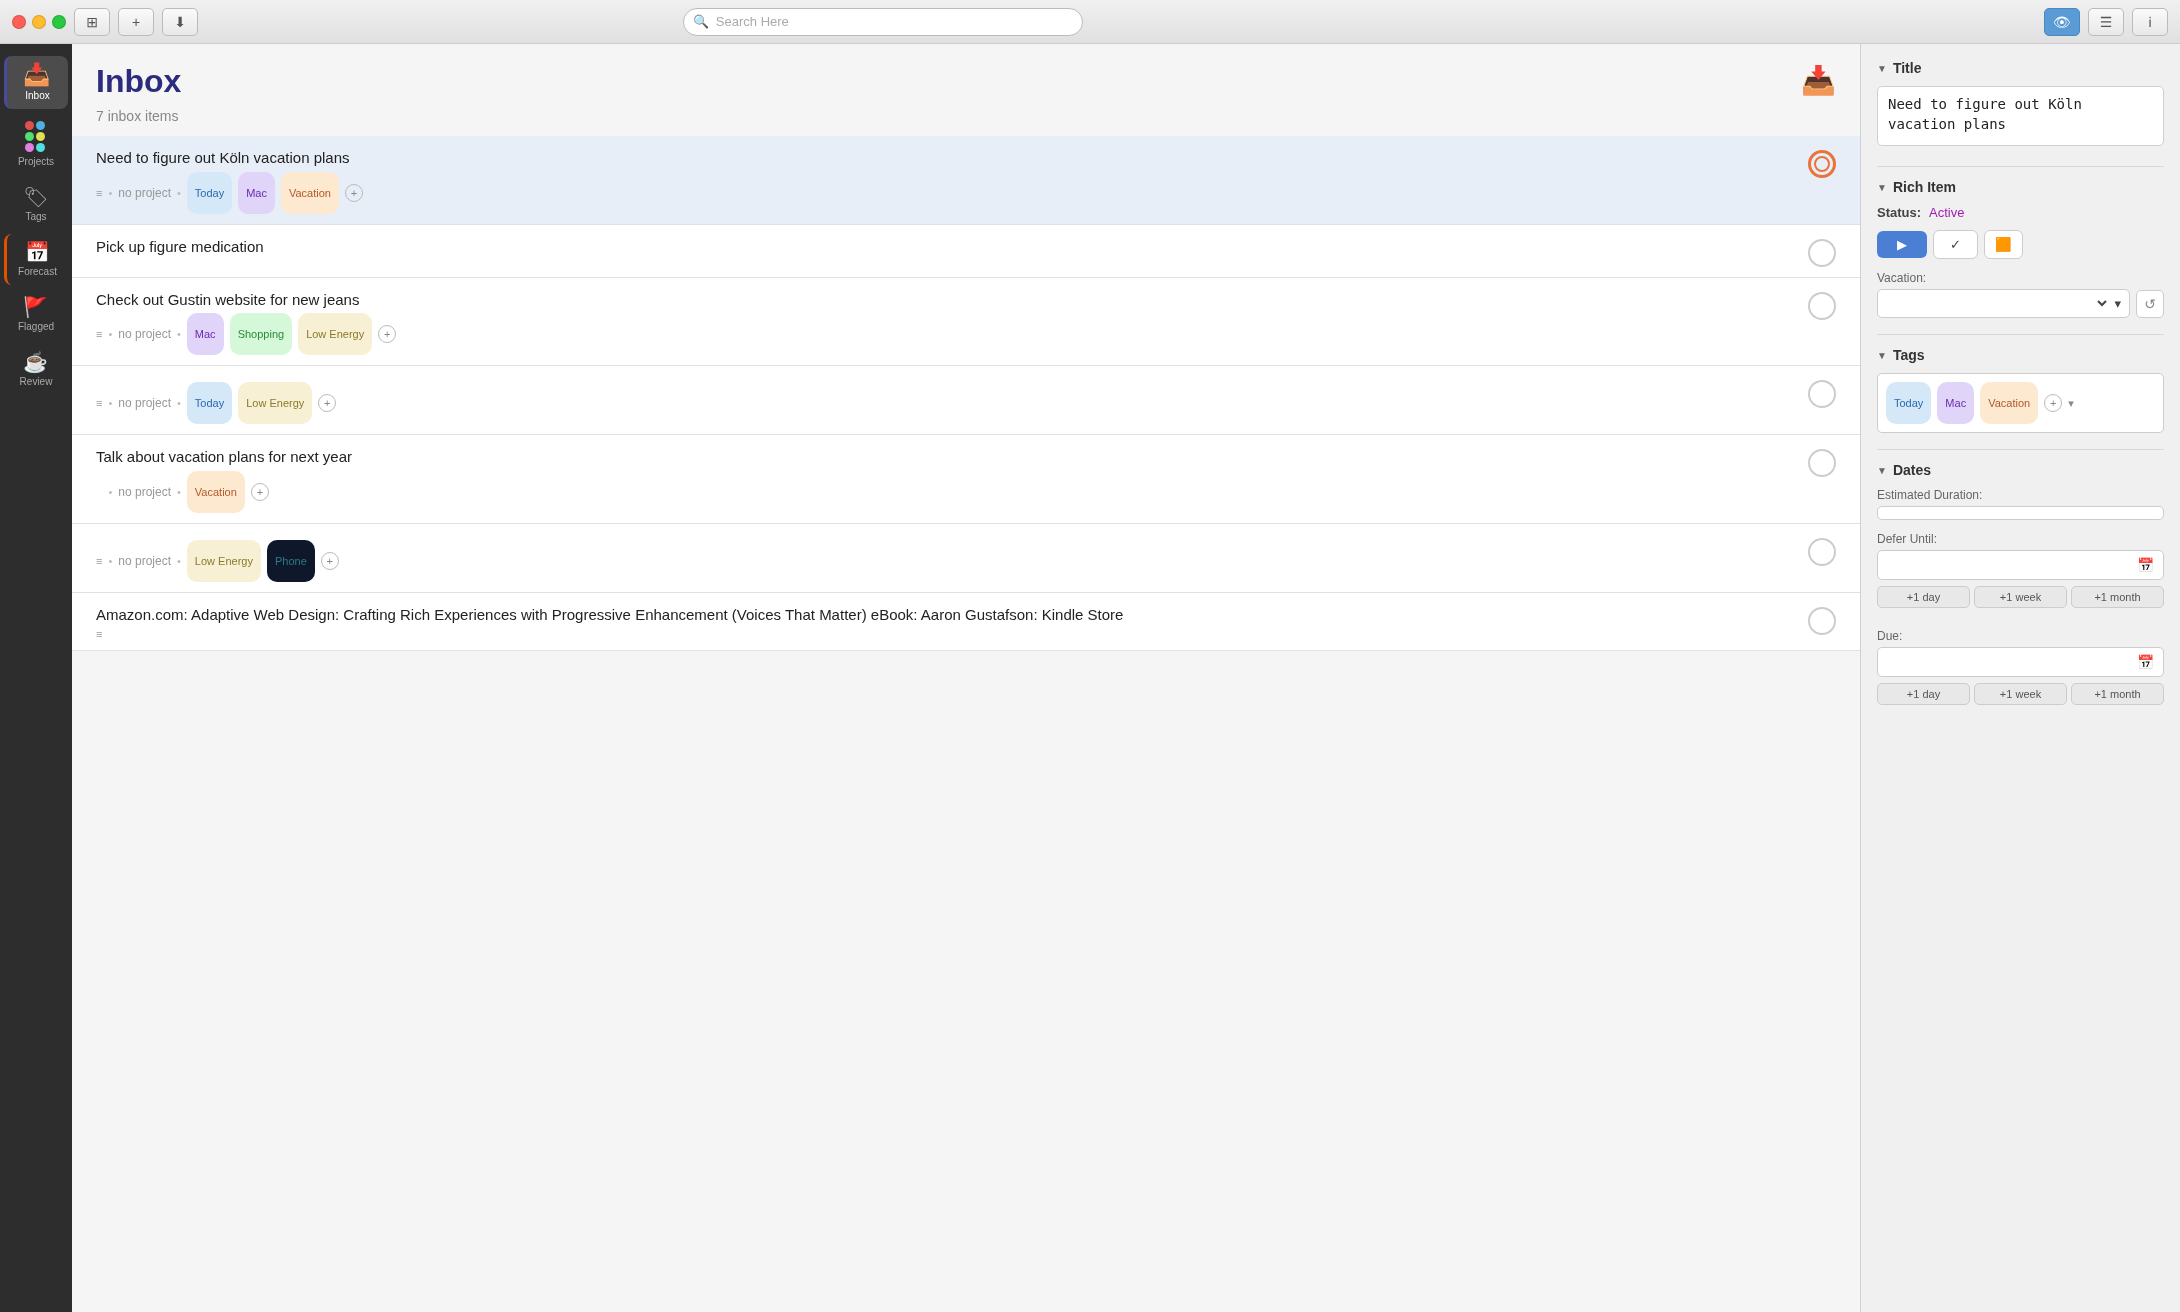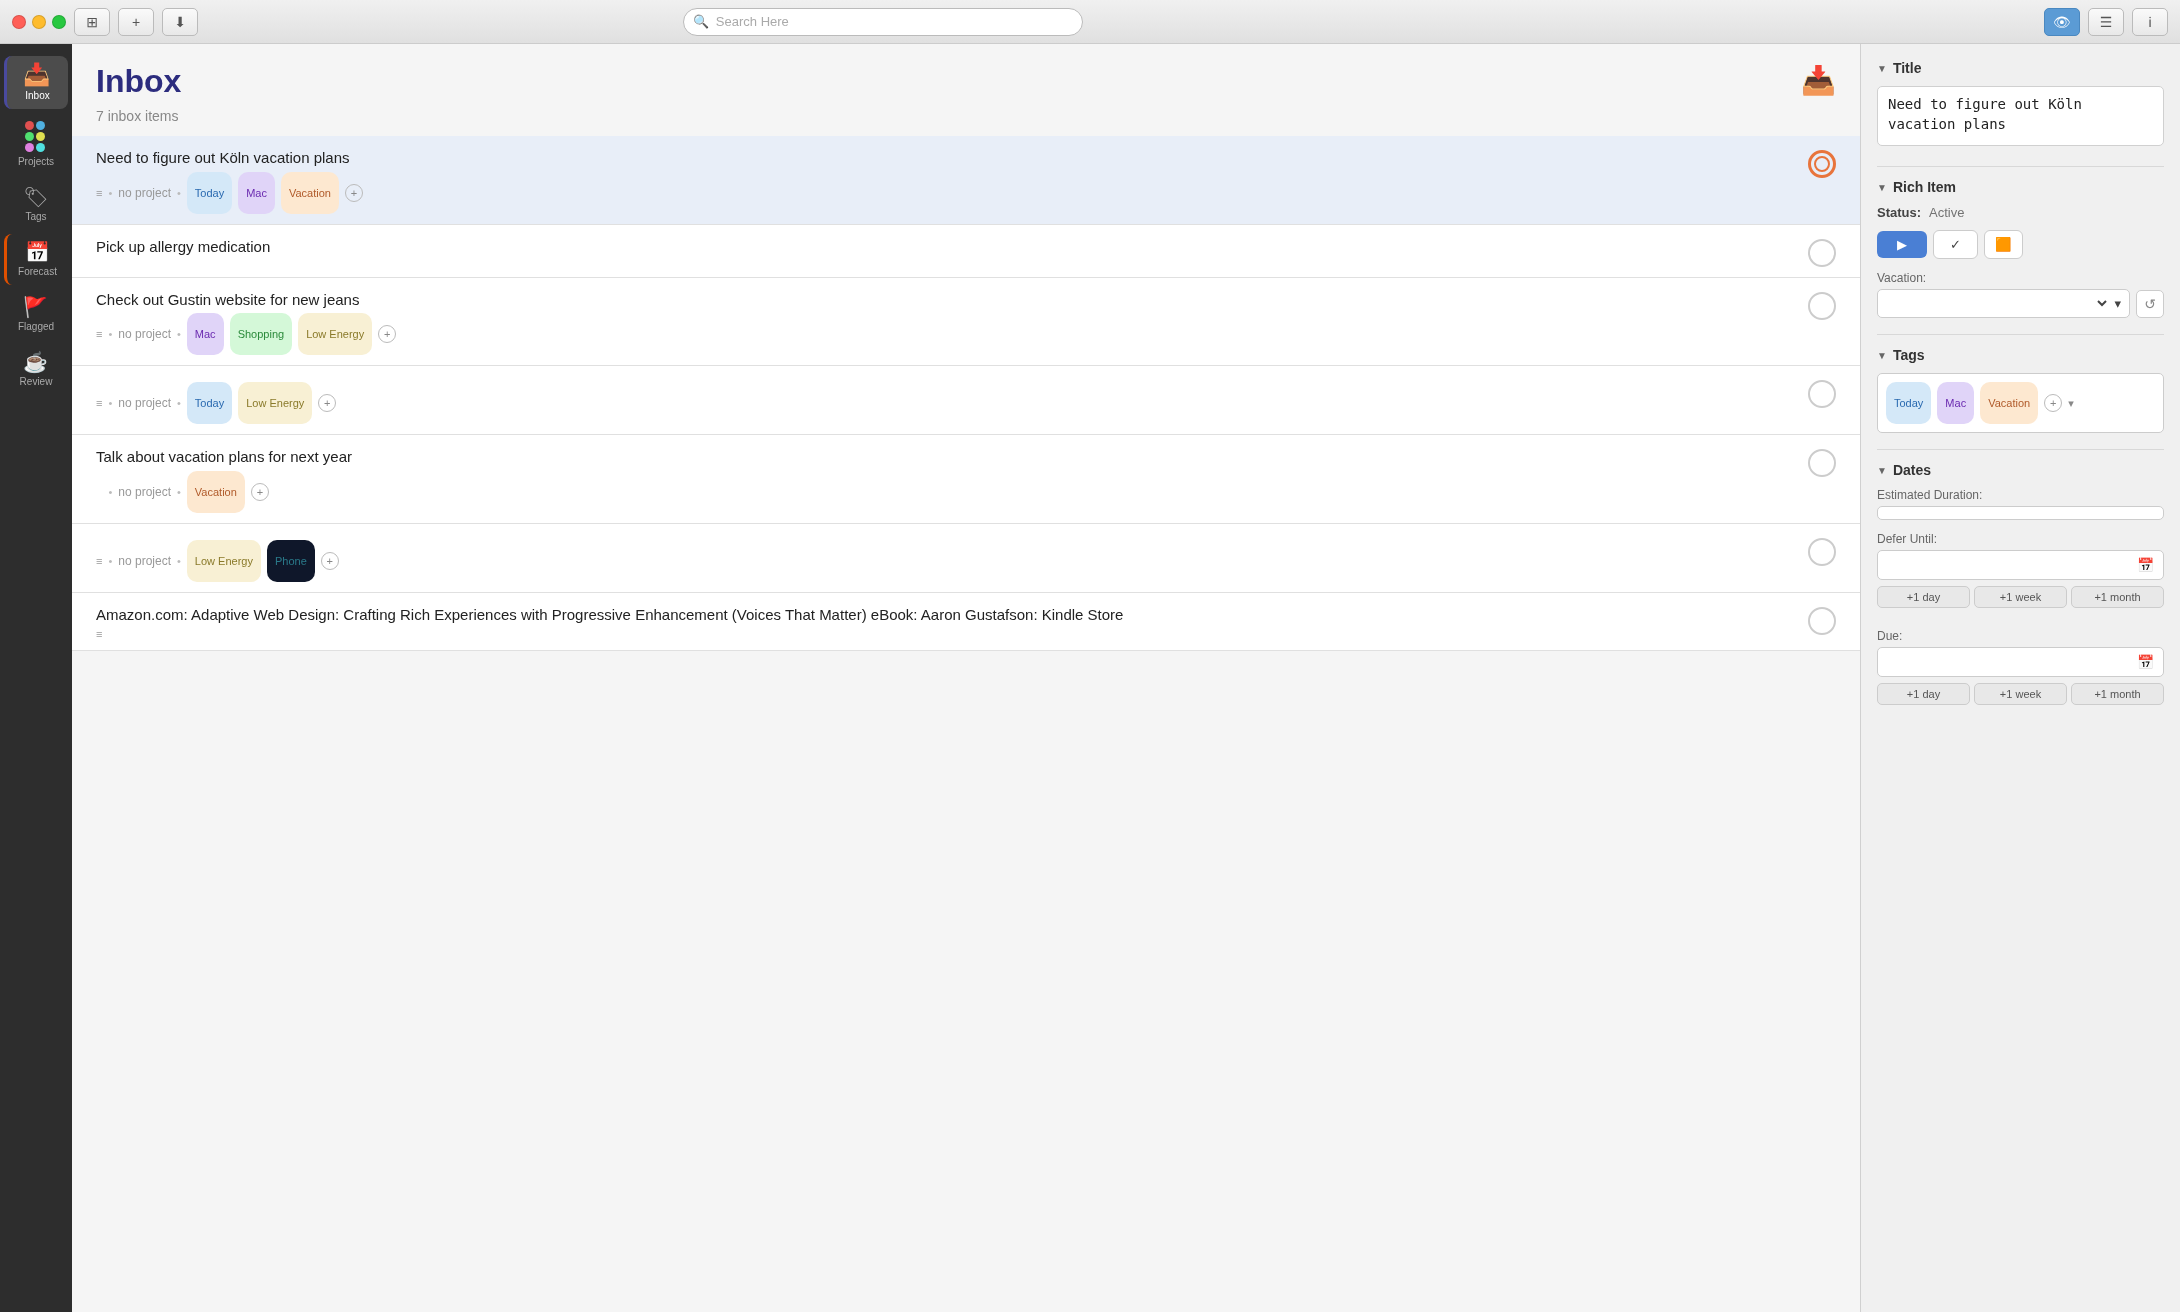--- a/index.html
+++ b/index.html
@@ -313,21 +313,21 @@
 
     .status-row {
       display: flex;
       align-items: center;
       gap: 8px;
       margin-bottom: 10px;
       font-size: 13px;
       color: #444;
     }
     .status-label { font-weight: 600; }
-    .status-value { color: #737373; }
+    .status-value { color: #a21caf; }
 
     .action-buttons {
       display: flex;
       gap: 6px;
       align-items: center;
       margin-bottom: 12px;
     }
     .btn-play {
       background: #4a7fd4;
       color: white;
@@ -532,21 +532,21 @@
             <span class="tag mac">Mac</span>
             <span class="tag vacation">Vacation</span>
             <span class="tag-add">+</span>
           </div>
         </div>
         <div class="task-circle selected-circle"></div>
       </div>
 
       <div class="task-item">
         <div class="task-content">
-          <div class="task-title">Pick up allergy medication</div>
+          <div class="task-title">Pick up figure medication</div>
         </div>
         <div class="task-circle"></div>
       </div>
 
       <div class="task-item">
         <div class="task-content">
           <div class="task-title">Check out Gustin website for new jeans</div>
           <div class="task-meta">
             <span class="task-meta-icon">≡</span>
             <span class="task-meta-dot">•</span>

